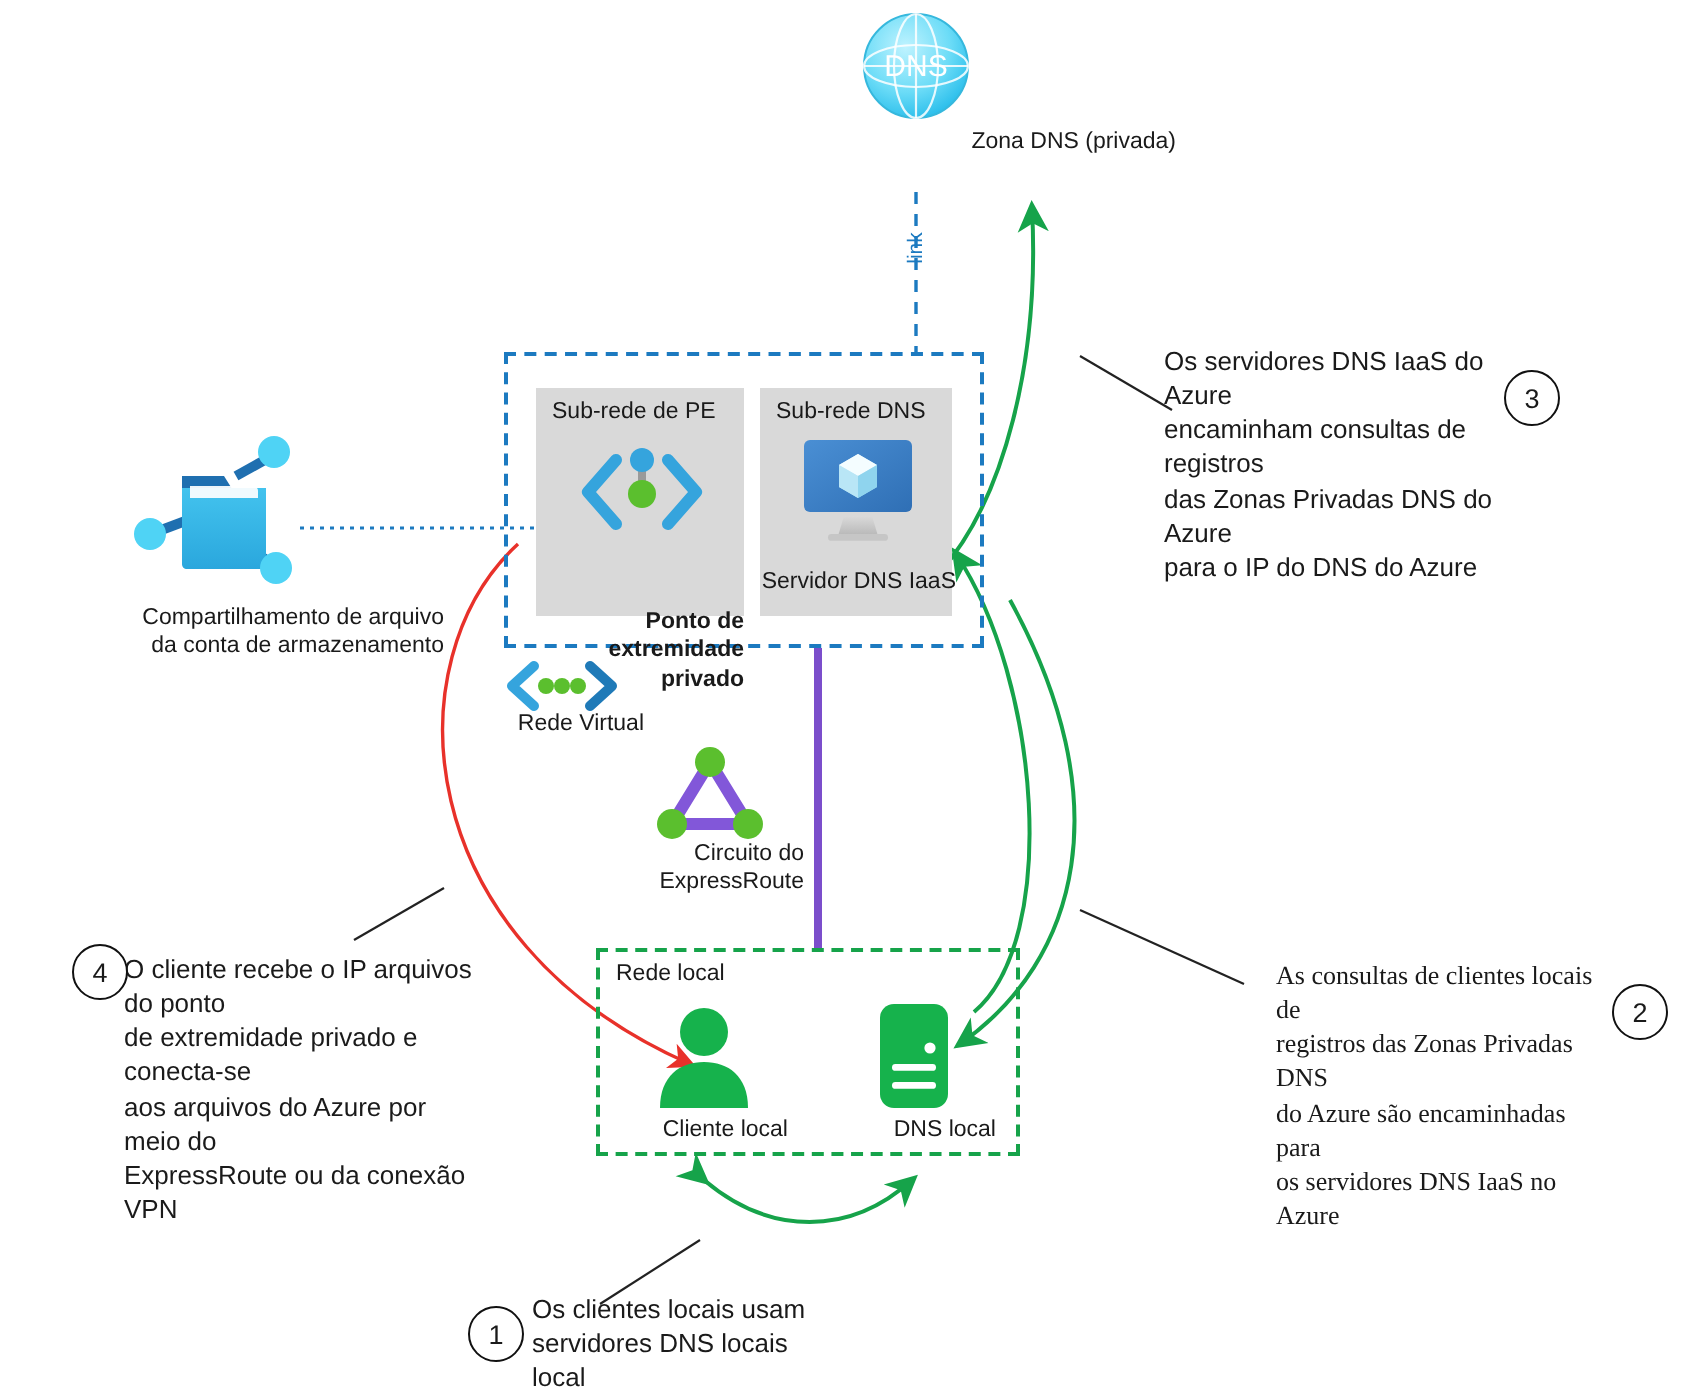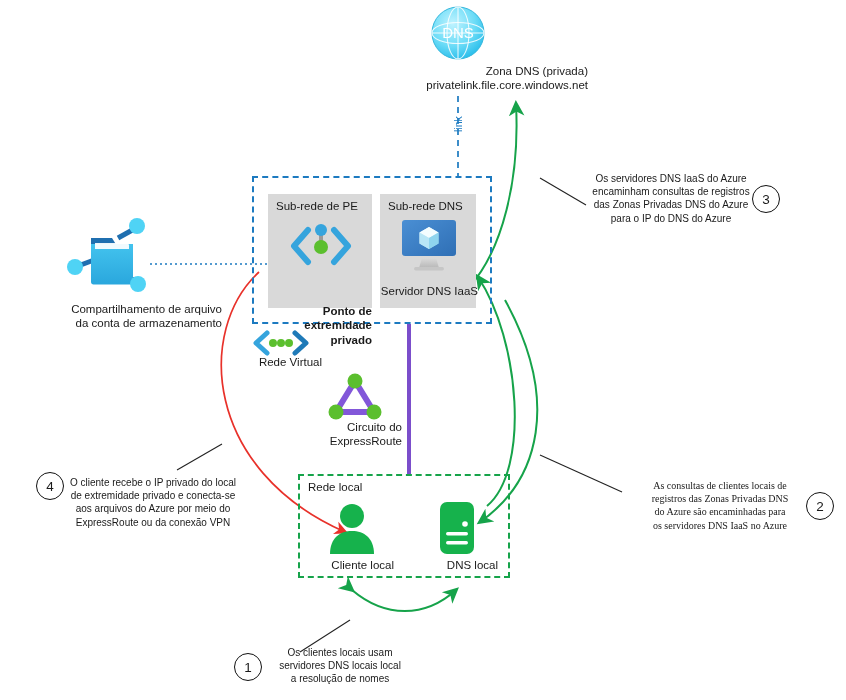--- a/index.html
+++ b/index.html
@@ -11,21 +11,21 @@
   
   .vnet-box{position:absolute;left:252px;top:176px;width:240px;height:148px;
             border:2px dashed #1c7ac0;box-sizing:border-box;}
   .subnet{position:absolute;background:#d9d9d9;box-sizing:border-box;}
   .subnet .sub-title{position:absolute;left:8px;top:6px;font-size:11.5px;color:#1a1a1a;}
   .local-box{position:absolute;left:298px;top:474px;width:212px;height:104px;
              border:2px dashed #16a34a;box-sizing:border-box;}
   .local-box .loc-title{position:absolute;left:8px;top:5px;font-size:11.5px;}
 
   
-  .callout{position:absolute;font-size:10px;line-height:1.32;text-align:center;}
+  .callout{position:absolute;font-size:13px;line-height:1.32;text-align:left;}
   .num{position:absolute;width:26px;height:26px;border:1.3px solid #111;
        border-radius:50%;font-size:13.5px;display:flex;align-items:center;
        justify-content:center;background:#fff;}
 
   .cap{font-size:11.5px;line-height:1.25;text-align:right;position:absolute;}
   .cap.b{font-weight:bold;}
 
   .linklabel{position:absolute;font-size:10.5px;color:#1c7ac0;
              transform:rotate(-90deg);transform-origin:50% 50%;white-space:nowrap;}
 
@@ -98,21 +98,20 @@
       <circle cx="34" cy="29" r="26" fill="url(#dnsglobe)" stroke="#36b8dd" stroke-width="1"></circle>
       <ellipse cx="34" cy="29" rx="26" ry="10.5" fill="none" stroke="#ffffff" stroke-width="1.1" opacity="0.85"></ellipse>
       <ellipse cx="34" cy="29" rx="11" ry="26" fill="none" stroke="#ffffff" stroke-width="1.1" opacity="0.85"></ellipse>
       <line x1="8" y1="29" x2="60" y2="29" stroke="#ffffff" stroke-width="1.1" opacity="0.85"></line>
       <line x1="34" y1="3" x2="34" y2="55" stroke="#ffffff" stroke-width="1.1" opacity="0.85"></line>
       <text x="34" y="34" text-anchor="middle" fill="#ffffff" font-family="Liberation Sans, sans-serif" font-size="15">DNS</text>
     </svg>
   </div>
   <div class="cap" style="left:328px;top:64px;width:260px;">
     <div>Zona DNS (privada)</div>
-    <div>privatelink.file.core.windows.net</div>
   </div>
   <div class="linklabel" style="left:441px;top:118px;width:34px;text-align:center;">link</div>
 
   <div class="vnet-box"></div>
 
   <div class="subnet" style="left:268px;top:194px;width:104px;height:114px;">
     <span class="sub-title">Sub-rede de PE</span>
   </div>
   <div class="ico" style="left:288px;top:222px;width:66px;height:48px;">
     <svg width="66" height="48" viewBox="0 0 66 48">
@@ -222,21 +221,21 @@
 
   <div class="callout" style="left:638px;top:479px;width:164px;font-family:Liberation Serif, serif;">
     <div>As consultas de clientes locais de</div>
     <div>registros das Zonas Privadas DNS</div>
     <div>do Azure são encaminhadas para</div>
     <div>os servidores DNS IaaS no Azure</div>
   </div>
   <div class="num" style="left:806px;top:492px;">2</div>
 
   <div class="callout" style="left:62px;top:476px;width:182px;">
-    <div>O cliente recebe o IP privado do local</div>
+    <div>O cliente recebe o IP arquivos do ponto</div>
     <div>de extremidade privado e conecta-se</div>
     <div>aos arquivos do Azure por meio do</div>
     <div>ExpressRoute ou da conexão VPN</div>
   </div>
   <div class="num" style="left:36px;top:472px;">4</div>
 
   <div class="callout" style="left:266px;top:646px;width:148px;">
     <div>Os clientes locais usam</div>
     <div>servidores DNS locais local</div>
     <div>a resolução de nomes</div>

